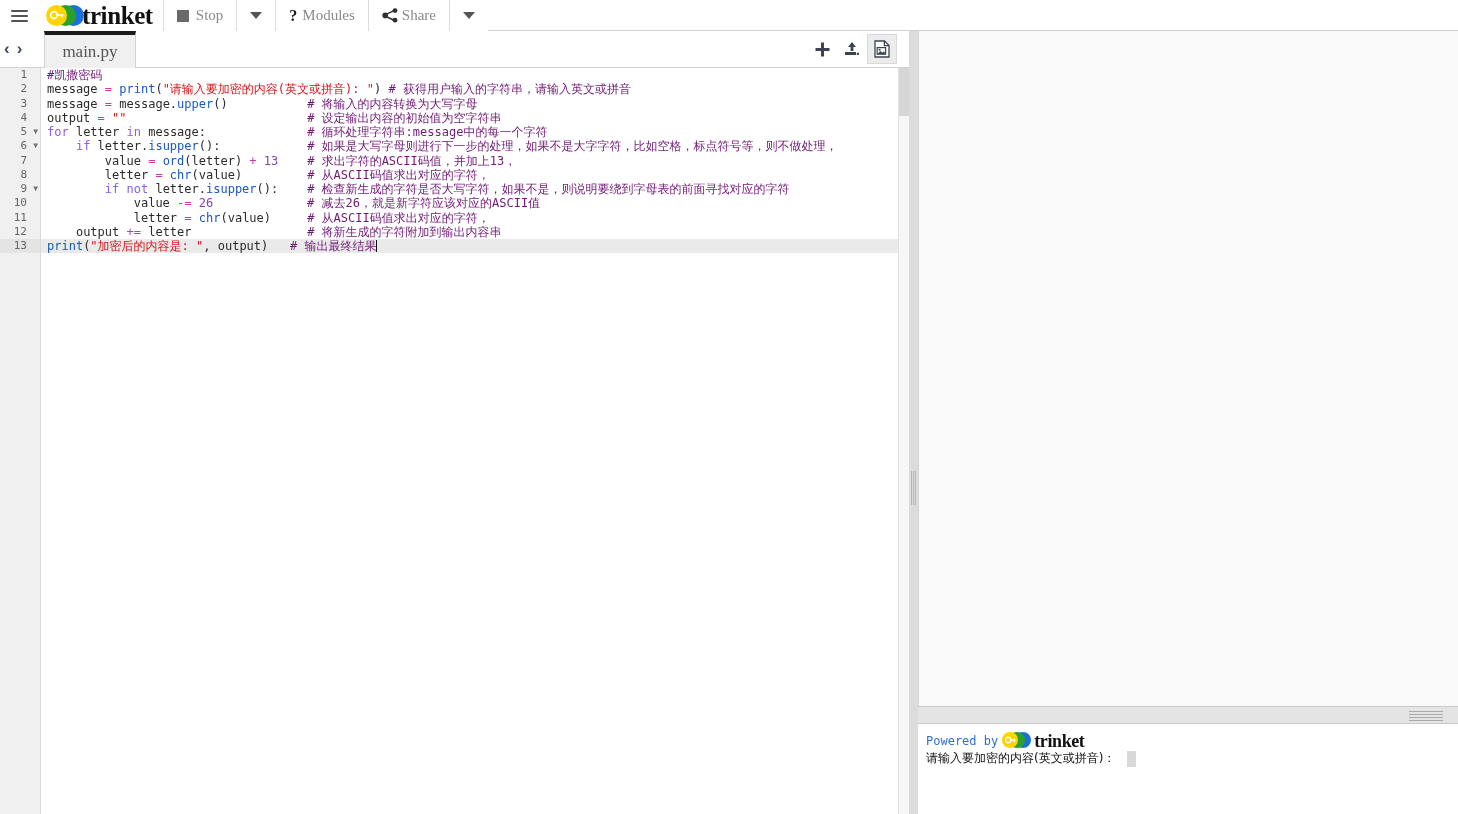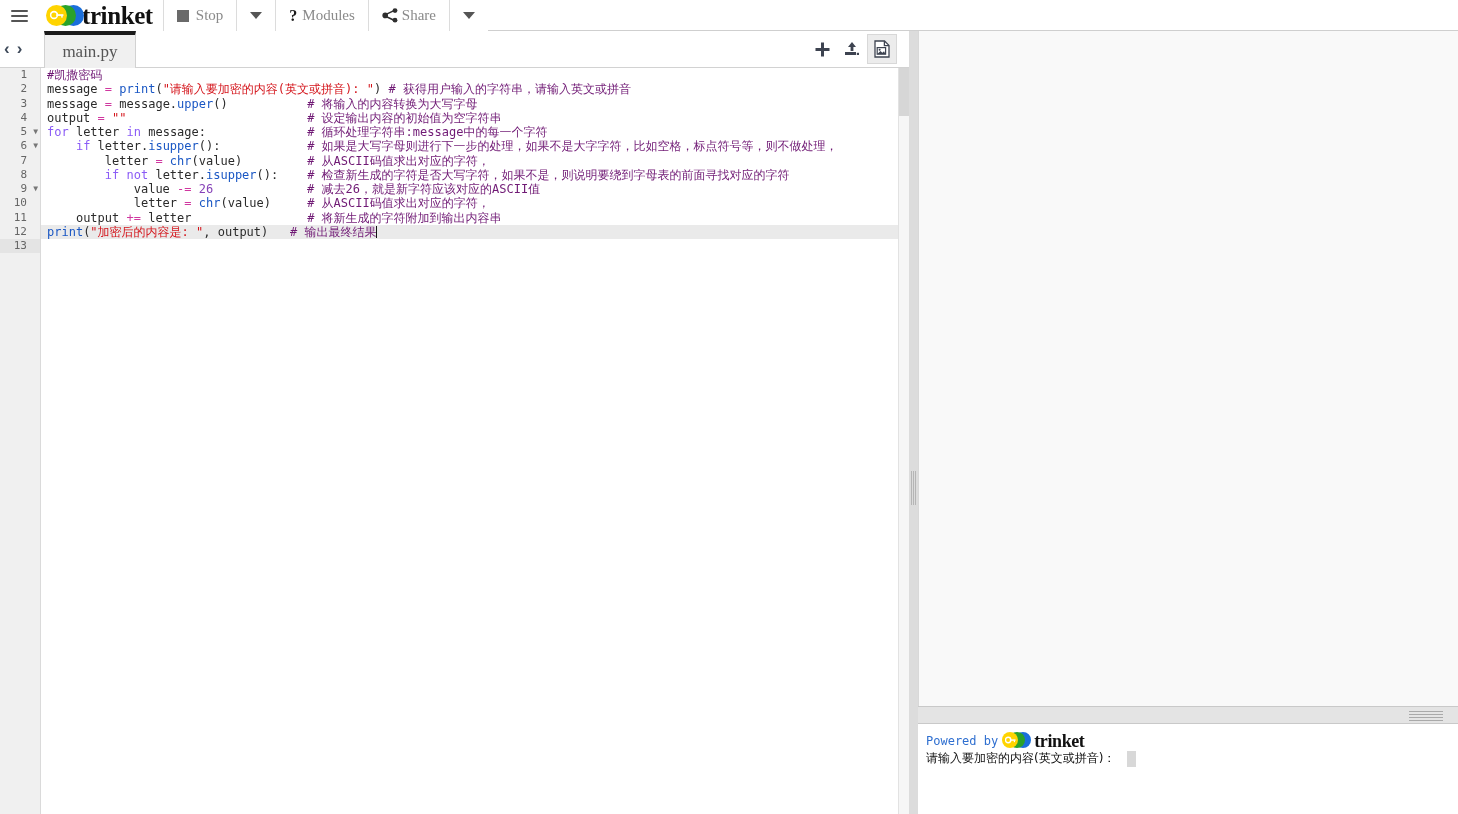--- a/index.html
+++ b/index.html
@@ -324,20 +324,21 @@
         <div class="ln">12</div>
         <div class="ln cur">13</div>
       </div>
     <div id="codelines">
         <div class="cl"><span class="cm">#凯撒密码</span></div>
         <div class="cl"><span class="id">message</span> <span class="o">=</span> <span class="b">print</span>(<span class="s">"请输入要加密的内容(英文或拼音): "</span>)<span class="cm"> # 获得用户输入的字符串，请输入英文或拼音</span></div>
         <div class="cl"><span class="id">message</span> <span class="o">=</span> <span class="id">message</span>.<span class="b">upper</span>()<span class="cm">           # 将输入的内容转换为大写字母</span></div>
         <div class="cl"><span class="id">output</span> <span class="o">=</span> <span class="s">""</span><span class="cm">                         # 设定输出内容的初始值为空字符串</span></div>
         <div class="cl"><span class="k">for</span> <span class="id">letter</span> <span class="k">in</span> <span class="id">message</span>:<span class="cm">              # 循环处理字符串:message中的每一个字符</span></div>
         <div class="cl">    <span class="k">if</span> <span class="id">letter</span>.<span class="b">isupper</span>():<span class="cm">            # 如果是大写字母则进行下一步的处理，如果不是大字字符，比如空格，标点符号等，则不做处理，</span></div>
+        <div class="cl">        <span class="id">value</span> <span class="o">=</span> <span class="b">ord</span>(<span class="id">letter</span>) <span class="o">+</span> <span class="n">13</span><span class="cm">    # 求出字符的ASCII码值，并加上13，</span></div>
         <div class="cl">        <span class="id">letter</span> <span class="o">=</span> <span class="b">chr</span>(<span class="id">value</span>)<span class="cm">         # 从ASCII码值求出对应的字符，</span></div>
         <div class="cl">        <span class="k">if</span> <span class="k">not</span> <span class="id">letter</span>.<span class="b">isupper</span>():<span class="cm">    # 检查新生成的字符是否大写字符，如果不是，则说明要绕到字母表的前面寻找对应的字符</span></div>
         <div class="cl">            <span class="id">value</span> <span class="o">-=</span> <span class="n">26</span><span class="cm">             # 减去26，就是新字符应该对应的ASCII值</span></div>
         <div class="cl">            <span class="id">letter</span> <span class="o">=</span> <span class="b">chr</span>(<span class="id">value</span>)<span class="cm">     # 从ASCII码值求出对应的字符，</span></div>
         <div class="cl">    <span class="id">output</span> <span class="o">+=</span> <span class="id">letter</span><span class="cm">                # 将新生成的字符附加到输出内容串</span></div>
         <div class="cl cur"><span class="b">print</span>(<span class="s">"加密后的内容是: "</span>, <span class="id">output</span>)<span class="cm">   # 输出最终结果</span><span class="caret-bar"></span></div>
       </div>
   </div>
 
   <div id="editor-vscroll">

